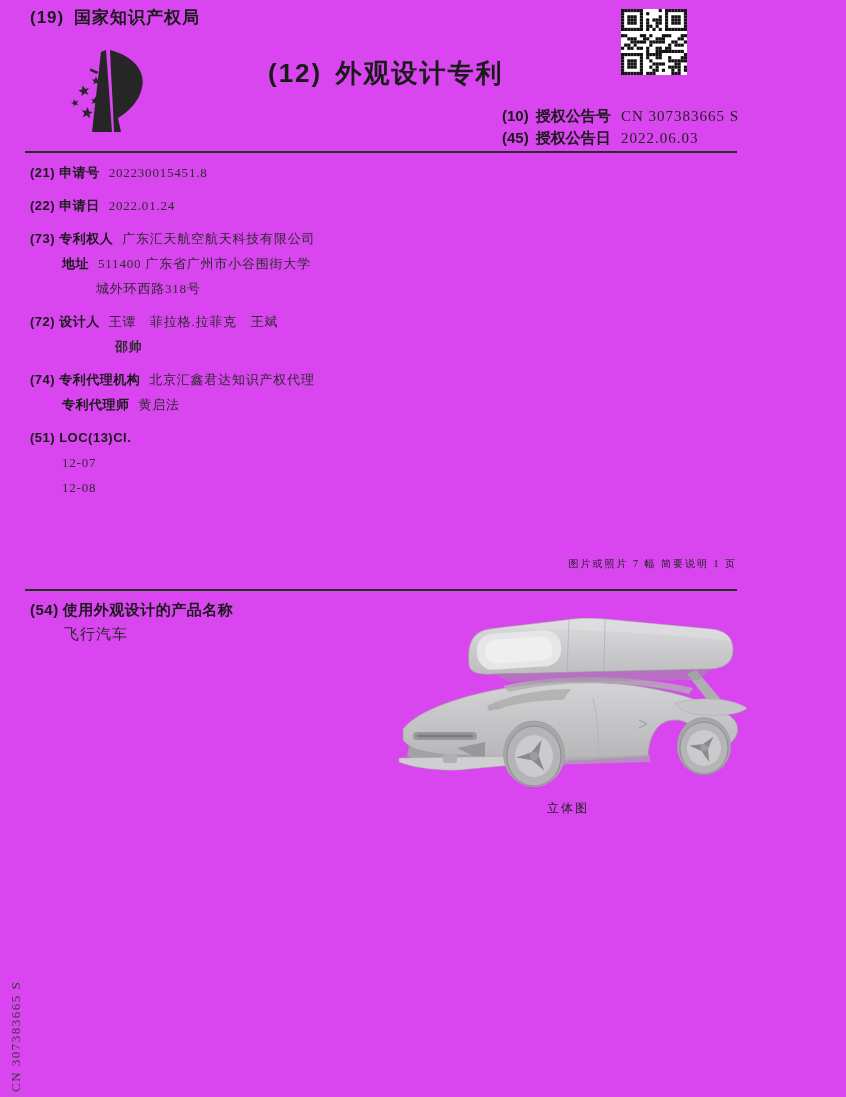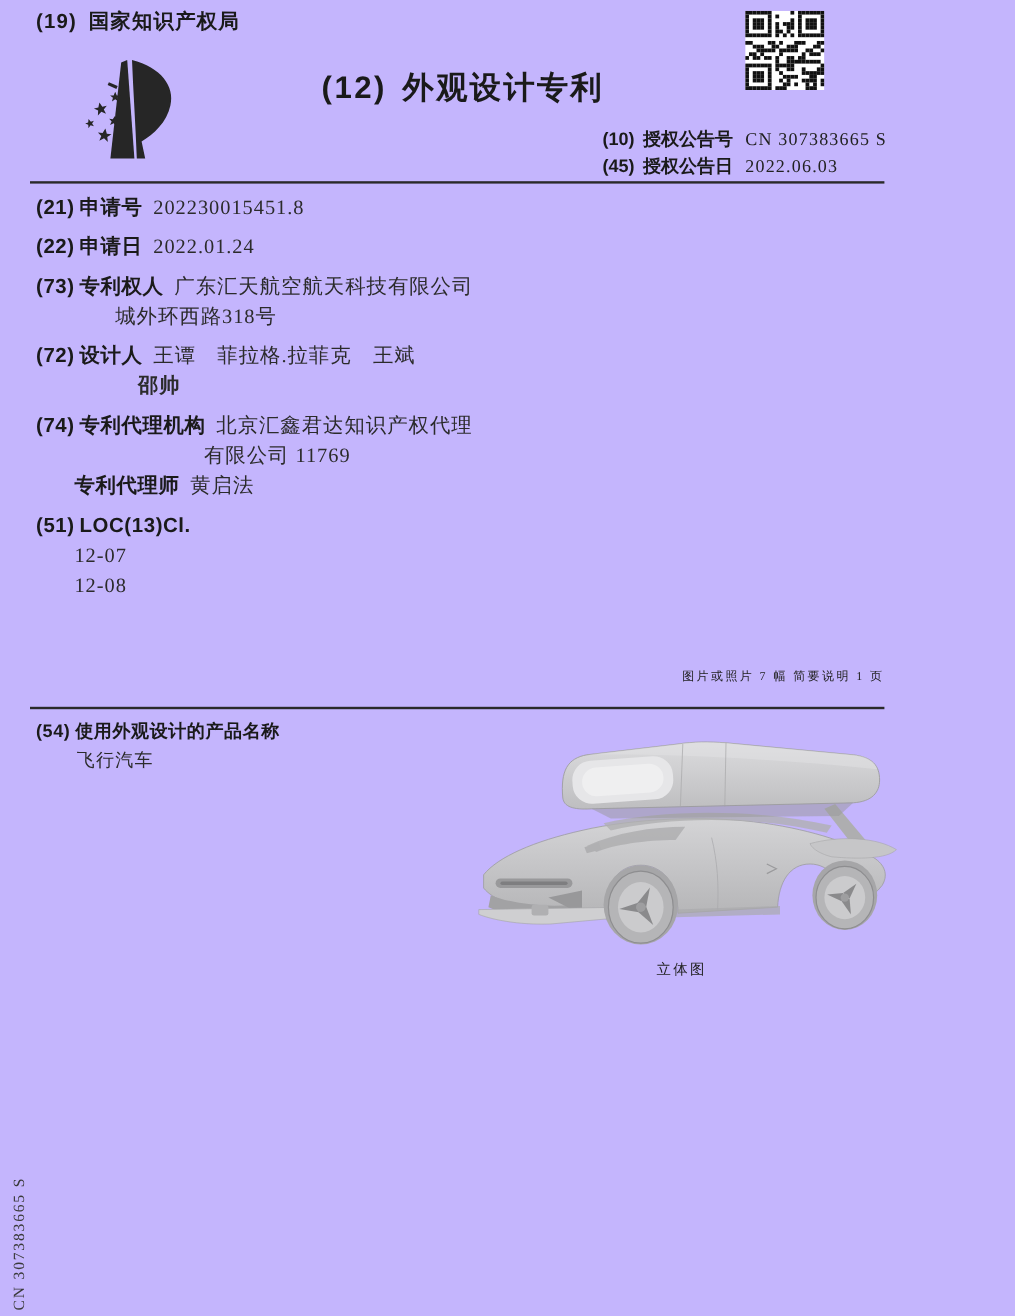--- a/index.html
+++ b/index.html
@@ -1,40 +1,40 @@
 <!DOCTYPE html>
 <html><head>
 <meta charset="utf-8">
 <style>
   * { margin:0; padding:0; box-sizing:border-box; }
   body { background:#888; font-family:"Liberation Sans", sans-serif; }
   .page {
     position:relative; width:846px; height:1097px; margin:0 auto;
-    background:#c4b5fd; color:#1a1a1a; overflow:hidden;
+    background:#d946ef; color:#1a1a1a; overflow:hidden;
   }
 
   
   .office-line { position:absolute; left:30px; top:6px; font-size:17px; font-weight:700; letter-spacing:1px; }
   .office-line .code { margin-right:4px; }
   .logo { position:absolute; left:62px; top:50px; }
   .doc-type { position:absolute; left:268px; top:56px; font-size:26px; font-weight:700; letter-spacing:2px;text-align:right; }
   .doc-type .code { margin-right:4px; }
   .qr { position:absolute; left:621px; top:9px; }
   .pub-line { position:absolute; left:502px; font-size:15px; white-space:nowrap; }
   .pub-line .code { font-weight:700; margin-right:3px; }
   .pub-line .lbl { font-weight:700; margin-right:6px; }
   .pub-line .val { font-family:"Liberation Serif", serif; letter-spacing:1px; color:#222; }
   .pub-no { top:107px; }
   .pub-date { top:129px; }
   .rule { position:absolute; left:25px; width:712px; height:2px; background:#2a2a2a; }
   .rule-top { top:151px; }
   .rule-mid { top:589px; }
 
   
-  .biblio { position:absolute; left:30px; top:160px; width:430px; font-size:17px; }
+  .biblio { position:absolute; left:30px; top:160px; width:430px; font-size:13px; }
   .row { line-height:25px; height:25px; white-space:nowrap; }
   .row.item { margin-top:8px; }
   .row.first { margin-top:0; }
   .row .code { font-weight:700; margin-right:4px; letter-spacing:0.5px; }
   .row .lbl { font-weight:700; margin-right:9px; letter-spacing:0.5px; }
   .row .val { font-family:"Liberation Serif", serif; color:#2b2b2b; letter-spacing:0.8px; }
   .ind-32 { padding-left:32px; }
   .ind-66 { padding-left:66px; }
   .ind-85 { padding-left:85px;font-weight:bold; }
   .ind-140 { padding-left:140px; }
@@ -333,34 +333,34 @@
   <div class="biblio">
     <div class="row item first">
       <span class="code">(21)</span><span class="lbl">申请号</span><span class="val">202230015451.8</span>
     </div>
     <div class="row item">
       <span class="code">(22)</span><span class="lbl">申请日</span><span class="val">2022.01.24</span>
     </div>
     <div class="row item">
       <span class="code">(73)</span><span class="lbl">专利权人</span><span class="val">广东汇天航空航天科技有限公司</span>
     </div>
+    <div class="row ind-32">
+      <span class="lbl">地址</span><span class="val">511400  广东省广州市小谷围街大学</span>
+    </div>
     <div class="row ind-66">
       <span class="val">城外环西路318号</span>
     </div>
     <div class="row item">
       <span class="code">(72)</span><span class="lbl">设计人</span><span class="val">王谭　菲拉格.拉菲克　王斌</span>
     </div>
     <div class="row ind-85">
       <span class="val">邵帅</span>
     </div>
     <div class="row item">
       <span class="code">(74)</span><span class="lbl">专利代理机构</span><span class="val">北京汇鑫君达知识产权代理</span>
-    </div>
-    <div class="row ind-140">
-      <span class="val">有限公司  11769</span>
     </div>
     <div class="row ind-32">
       <span class="lbl">专利代理师</span><span class="val">黄启法</span>
     </div>
     <div class="row item">
       <span class="code">(51)</span><span class="lbl">LOC(13)Cl.</span>
     </div>
     <div class="row ind-32">
       <span class="val">12-07</span>
     </div>

